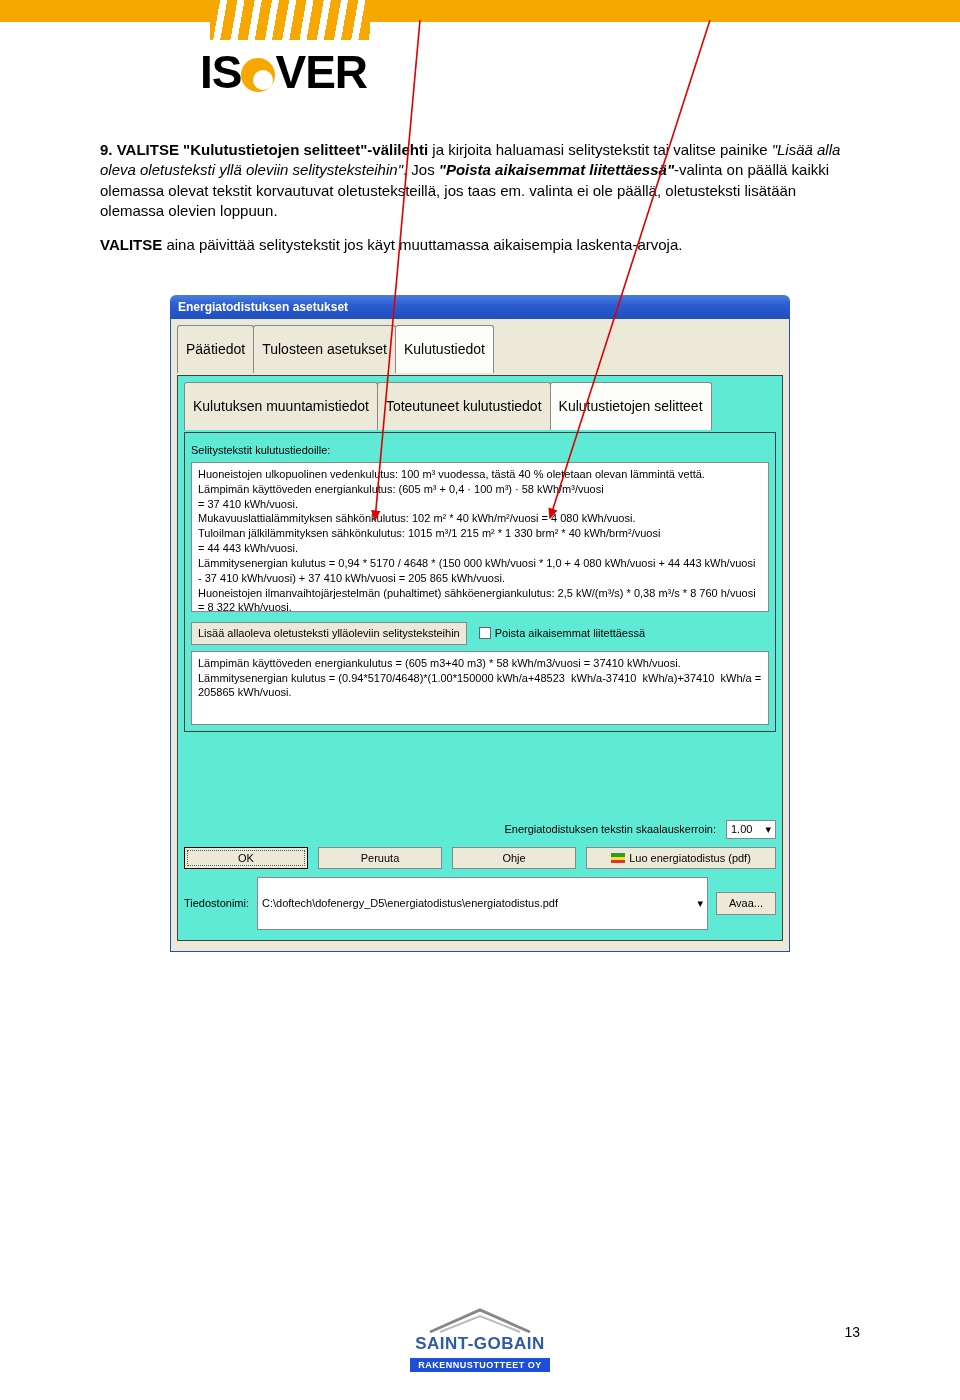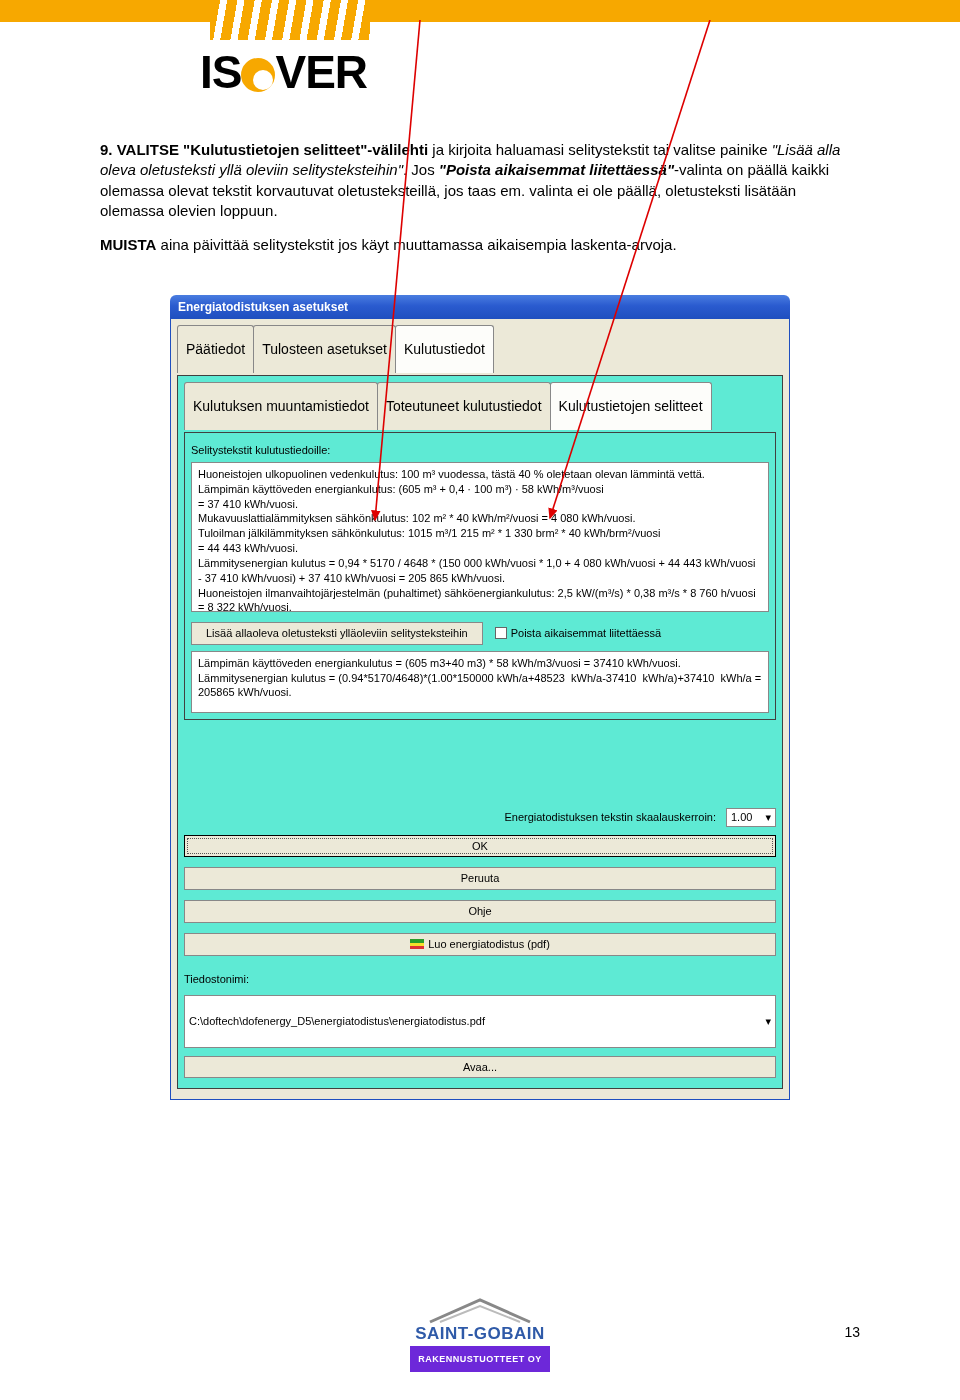--- a/index.html
+++ b/index.html
@@ -48,63 +48,63 @@
   .tab.active { background: #fdfdfa; position: relative; z-index: 2; }
   .panel { background: #5eead4; border: 1px solid #404040; padding: 6px; }
   .label { font-size: 11px; margin: 4px 0; }
   .textbox {
     background: #fff; border: 1px solid #888; font-size: 11px;
     padding: 4px 6px; width: 100%; line-height: 1.35; overflow: hidden;
   }
   .midrow { display: flex; align-items: center; gap: 12px; margin: 10px 0 6px 0; }
   .btn {
     background: #ece9d8; border: 1px solid #888; font-size: 11px;
-    padding: 3px 14px; min-width: 70px; text-align: center;
+    padding: 3px 6px; min-width: 70px; text-align: center;
   }
   .btn.wide { min-width: 260px; text-align: center; }
   .chk { display: inline-flex; align-items: center; gap: 4px; }
   .chkbox { width: 12px; height: 12px; border: 1px solid #666; background: #fff; }
-  .lowtext { height: 62px; }
+  .lowtext { height: 74px; }
   .ctrlrow { display: flex; align-items: center; gap: 10px; margin-top: 88px; justify-content: flex-end; }
   .ctrlrow .lbl { font-size: 11px; }
   .sel { background:#fff; border:1px solid #888; padding:1px 4px; font-size:11px; width:50px; display:inline-flex; justify-content:space-between; }
-  .btnrow { display: flex; gap: 10px; margin-top: 8px; flex-direction: column; }
+  .btnrow { display: flex; gap: 10px; margin-top: 8px; }
   .btnrow .btn { flex: 1; }
   .greenmark { display:inline-block; width:14px; height:10px; margin-right:4px; background:linear-gradient(#2a9d2a 0 35%, #f7e02a 35% 70%, #d33 70% 100%); vertical-align:-1px; }
-  .filerow { display: flex; gap: 8px; margin-top: 16px; flex-direction: column; }
+  .filerow { display: flex; align-items: center; gap: 8px; margin-top: 8px; }
   .fileinput { flex:1; background:#fff; border:1px solid #888; font-size:11px; padding:18px 4px; display:flex; justify-content:space-between; }
   
   
   .footer { position: absolute; bottom: 28px; left: 0; width: 100%; text-align: center; }
   .sg-logo { display:inline-block; }
   .sg-roof { width:120px; height:30px; position:relative; margin:0 auto; }
   .sg-roof svg { width:120px; height:30px; }
   .sg-text { font-weight:900; color:#2f5aa8; font-family: Arial Black, Arial, sans-serif; font-size:17px; letter-spacing:0.5px; }
-  .sg-sub { background:#6d28d9; color:#fff; font-size:9px; font-weight:bold; padding:8px 8px; display:inline-block; margin-top:2px; letter-spacing:0.5px; }
+  .sg-sub { background:#1d4ed8; color:#fff; font-size:9px; font-weight:bold; padding:2px 8px; display:inline-block; margin-top:2px; letter-spacing:0.5px; }
   .pagenum { position: absolute; bottom: 60px; right: 100px; font-size: 14px; }
 </style>
 </head>
 <body>
 
 <div class="page-header">
   <div class="yellow-bar"></div>
   <div class="hatch-strip"></div>
   <div class="logo-wrap">
     <span class="isover-logo">
       IS<span class="or-o"></span>VER
     </span>
   </div>
 </div>
 
 <div class="content">
   <p class="paragraph">
     <span class="bold">9. VALITSE "Kulutustietojen selitteet"-välilehti</span><span> ja kirjoita haluamasi selitystekstit tai valitse painike </span><span class="italic">"Lisää alla oleva oletusteksti yllä oleviin selitysteksteihin"</span><span>. Jos </span><span class="bolditalic">"Poista aikaisemmat liitettäessä"</span><span>-valinta on päällä kaikki olemassa olevat tekstit korvautuvat oletusteksteillä, jos taas em. valinta ei ole päällä, oletusteksti lisätään olemassa olevien loppuun.</span>
   </p>
   <p class="paragraph">
-    <span class="bold">MUISTA</span><span> aina päivittää selitystekstit jos käyt muuttamassa aikaisempia laskenta-arvoja.</span>
+    <span class="bold">VALITSE</span><span> aina päivittää selitystekstit jos käyt muuttamassa aikaisempia laskenta-arvoja.</span>
   </p>
 
   <svg class="arrow" style="left:330px; top:20px;" width="180" height="520">
     <defs>
         <marker id="ah1" markerWidth="8" markerHeight="8" refX="6" refY="3" orient="auto">
           <path d="M0,0 L7,3 L0,6 Z" fill="#d00"></path>
         </marker>
       </defs>
     <line x1="90" y1="0" x2="45" y2="500" stroke="#d00" stroke-width="1.6" marker-end="url(#ah1)"></line>
   </svg>

